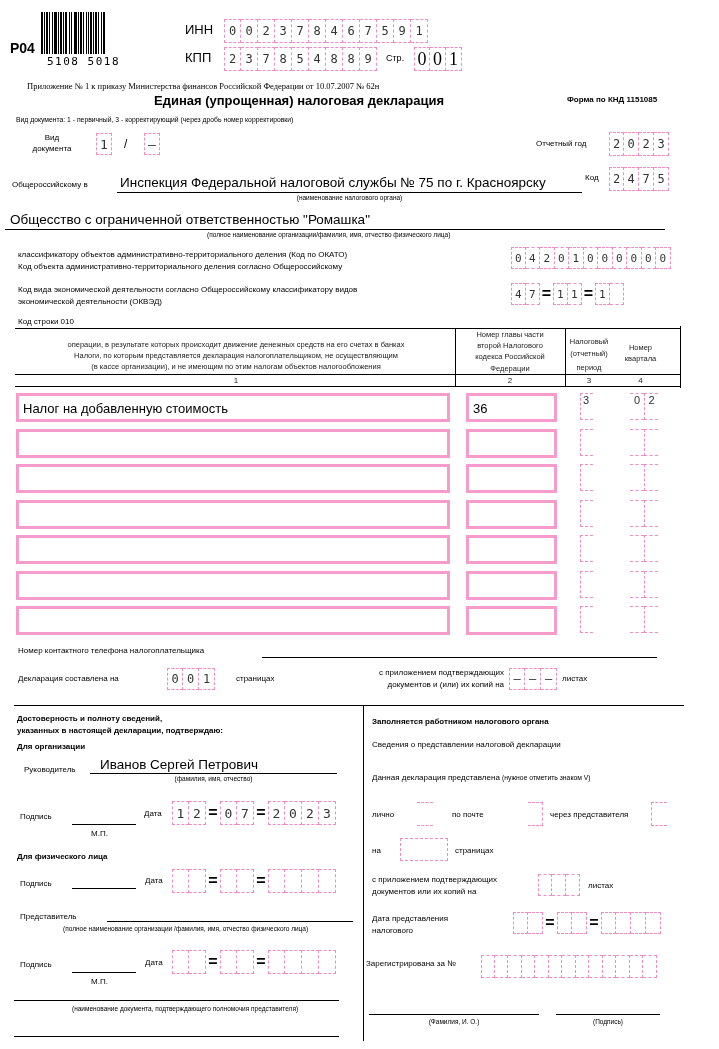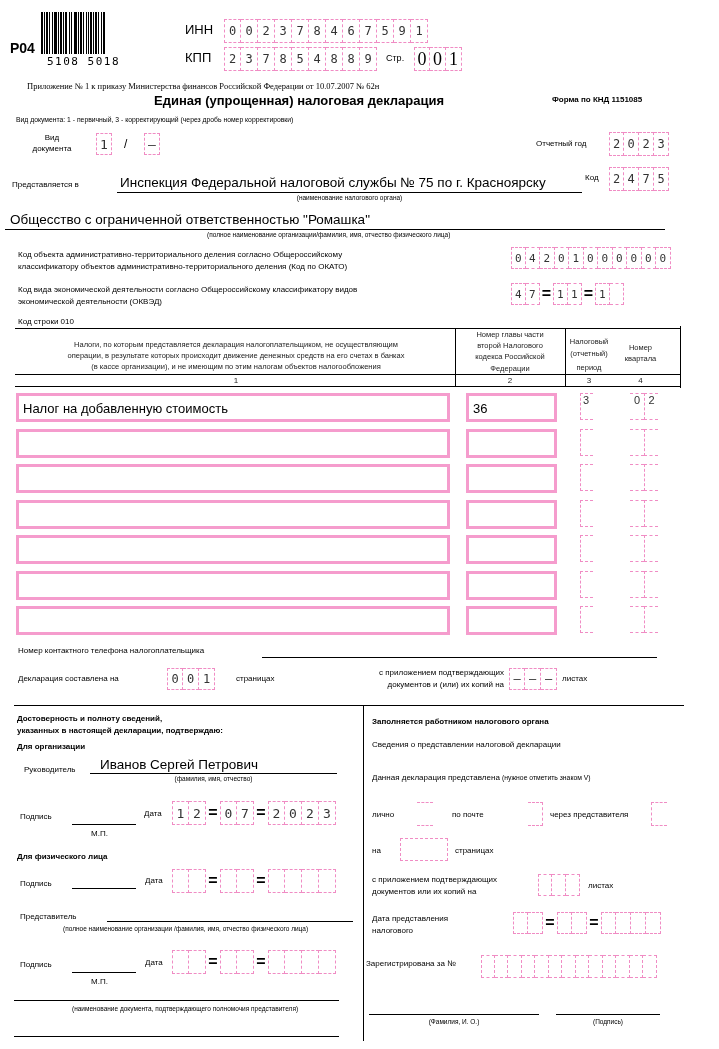--- a/index.html
+++ b/index.html
@@ -117,58 +117,58 @@
 
 <div class="abs t9" style="left:386px;top:53px;">Стр.</div>
 <div class="cells" id="page-cells" style="left:414px;top:47px;">
     <div class="cell" style="width: 16px; height: 24px; font-size: 18px; font-family: &quot;Liberation Serif&quot;, serif; color: rgb(0, 0, 0);">0</div>
     <div class="cell" style="width: 16px; height: 24px; font-size: 18px; font-family: &quot;Liberation Serif&quot;, serif; color: rgb(0, 0, 0);">0</div>
     <div class="cell" style="width: 16px; height: 24px; font-size: 18px; font-family: &quot;Liberation Serif&quot;, serif; color: rgb(0, 0, 0);">1</div>
   </div>
 
 <div class="abs serif" style="left:27px;top:81px;font-size:8.5px;">Приложение № 1 к приказу Министерства финансов Российской Федерации от 10.07.2007 № 62н</div>
 <div class="abs bold" style="left:154px;top:93px;font-size:13px;">Единая (упрощенная) налоговая декларация</div>
-<div class="abs t8 bold" style="left:552px;top:95px;">Форма по КНД 1151085</div>
+<div class="abs t8 bold" style="left:567px;top:95px;">Форма по КНД 1151085</div>
 <div class="abs" style="left:16px;top:116px;font-size:6.8px;">Вид документа: 1 - первичный, 3 - корректирующий (через дробь номер корректировки)</div>
 
 <div class="abs t8 center" style="left:28px;top:132px;width:48px;line-height:11px;">
   <div>Вид</div>
   <div>документа</div>
 </div>
 <div class="cell solo abs" style="left:96px;top:133px;width:16px;height:22px;font-size:13px;">1</div>
 <div class="abs" style="left:124px;top:137px;font-size:12px;">/</div>
 <div class="cell solo abs" style="left:144px;top:133px;width:16px;height:22px;font-size:13px;">–</div>
 
 <div class="abs t8" style="left:536px;top:139px;">Отчетный год</div>
 <div class="cells" id="year-cells" style="left:609px;top:132px;">
     <div class="cell" style="width: 15px; height: 24px; font-size: 12px;">2</div>
     <div class="cell" style="width: 15px; height: 24px; font-size: 12px;">0</div>
     <div class="cell" style="width: 15px; height: 24px; font-size: 12px;">2</div>
     <div class="cell" style="width: 15px; height: 24px; font-size: 12px;">3</div>
   </div>
 
-<div class="abs t8" style="left:12px;top:180px;">Представляется в</div>
+<div class="abs t8" style="left:12px;top:180px;">Общероссийскому в</div>
 <div class="abs" style="left:120px;top:175px;font-size:13.5px;">Инспекция Федеральной налоговой службы № 75 по г. Красноярску</div>
 <div class="line" style="left:117px;top:192px;width:465px;"></div>
 <div class="abs center" style="left:117px;top:194px;width:465px;font-size:6.5px;">(наименование налогового органа)</div>
 <div class="abs t8" style="left:585px;top:173px;">Код</div>
 <div class="cells" id="code-cells" style="left:609px;top:167px;">
     <div class="cell" style="width: 15px; height: 24px; font-size: 12px;">2</div>
     <div class="cell" style="width: 15px; height: 24px; font-size: 12px;">4</div>
     <div class="cell" style="width: 15px; height: 24px; font-size: 12px;">7</div>
     <div class="cell" style="width: 15px; height: 24px; font-size: 12px;">5</div>
   </div>
 
 <div class="abs" style="left:10px;top:212px;font-size:13.5px;">Общесство с ограниченной ответственностью "Ромашка"</div>
 <div class="line" style="left:5px;top:229px;width:660px;"></div>
 <div class="abs" style="left:207px;top:231px;font-size:6.5px;">(полное наименование организации/фамилия, имя, отчество физического лица)</div>
 
 <div class="abs t8" style="left:18px;top:249px;line-height:12px;">
+  <div>классификатору объектов административно-территориального деления (Код по ОКАТО)</div>
   <div>Код объекта административно-территориального деления согласно Общероссийскому</div>
-  <div>классификатору объектов административно-территориального деления (Код по ОКАТО)</div>
 </div>
 <div class="cells" id="okato-cells" style="left:511px;top:247px;">
     <div class="cell" style="width: 14.5px; height: 22px; font-size: 11px;">0</div>
     <div class="cell" style="width: 14.5px; height: 22px; font-size: 11px;">4</div>
     <div class="cell" style="width: 14.5px; height: 22px; font-size: 11px;">2</div>
     <div class="cell" style="width: 14.5px; height: 22px; font-size: 11px;">0</div>
     <div class="cell" style="width: 14.5px; height: 22px; font-size: 11px;">1</div>
     <div class="cell" style="width: 14.5px; height: 22px; font-size: 11px;">0</div>
     <div class="cell" style="width: 14.5px; height: 22px; font-size: 11px;">0</div>
     <div class="cell" style="width: 14.5px; height: 22px; font-size: 11px;">0</div>
@@ -195,22 +195,22 @@
 <div class="abs t8" style="left:18px;top:317px;">Код строки 010</div>
 
 <div>
   <div class="line" style="left:15px;top:328px;width:666px;"></div>
   <div class="line" style="left:15px;top:374px;width:666px;"></div>
   <div class="line" style="left:15px;top:386px;width:666px;"></div>
   <div class="vline" style="left:455px;top:328px;height:58px;"></div>
   <div class="vline" style="left:565px;top:328px;height:58px;"></div>
   <div class="vline" style="left:680px;top:326px;height:62px;"></div>
   <div class="th" style="left:20px;top:339px;width:432px;">
+    <div>операции, в результате которых происходит движение денежных средств на его счетах в банках</div>
     <div>Налоги, по которым представляется декларация налогоплательщиком, не осуществляющим</div>
-    <div>операции, в результате которых происходит движение денежных средств на его счетах в банках</div>
     <div>(в кассе организации), и не имеющим по этим налогам объектов налогообложения</div>
   </div>
   <div class="th" style="left:458px;top:329px;width:104px;line-height:11.2px;">
     <div>Номер главы части</div>
     <div>второй Налогового</div>
     <div>кодекса Российской</div>
     <div>Федерации</div>
   </div>
   <div class="th" style="left:565px;top:336px;width:48px;line-height:11.5px;">
     <div>Налоговый</div>

